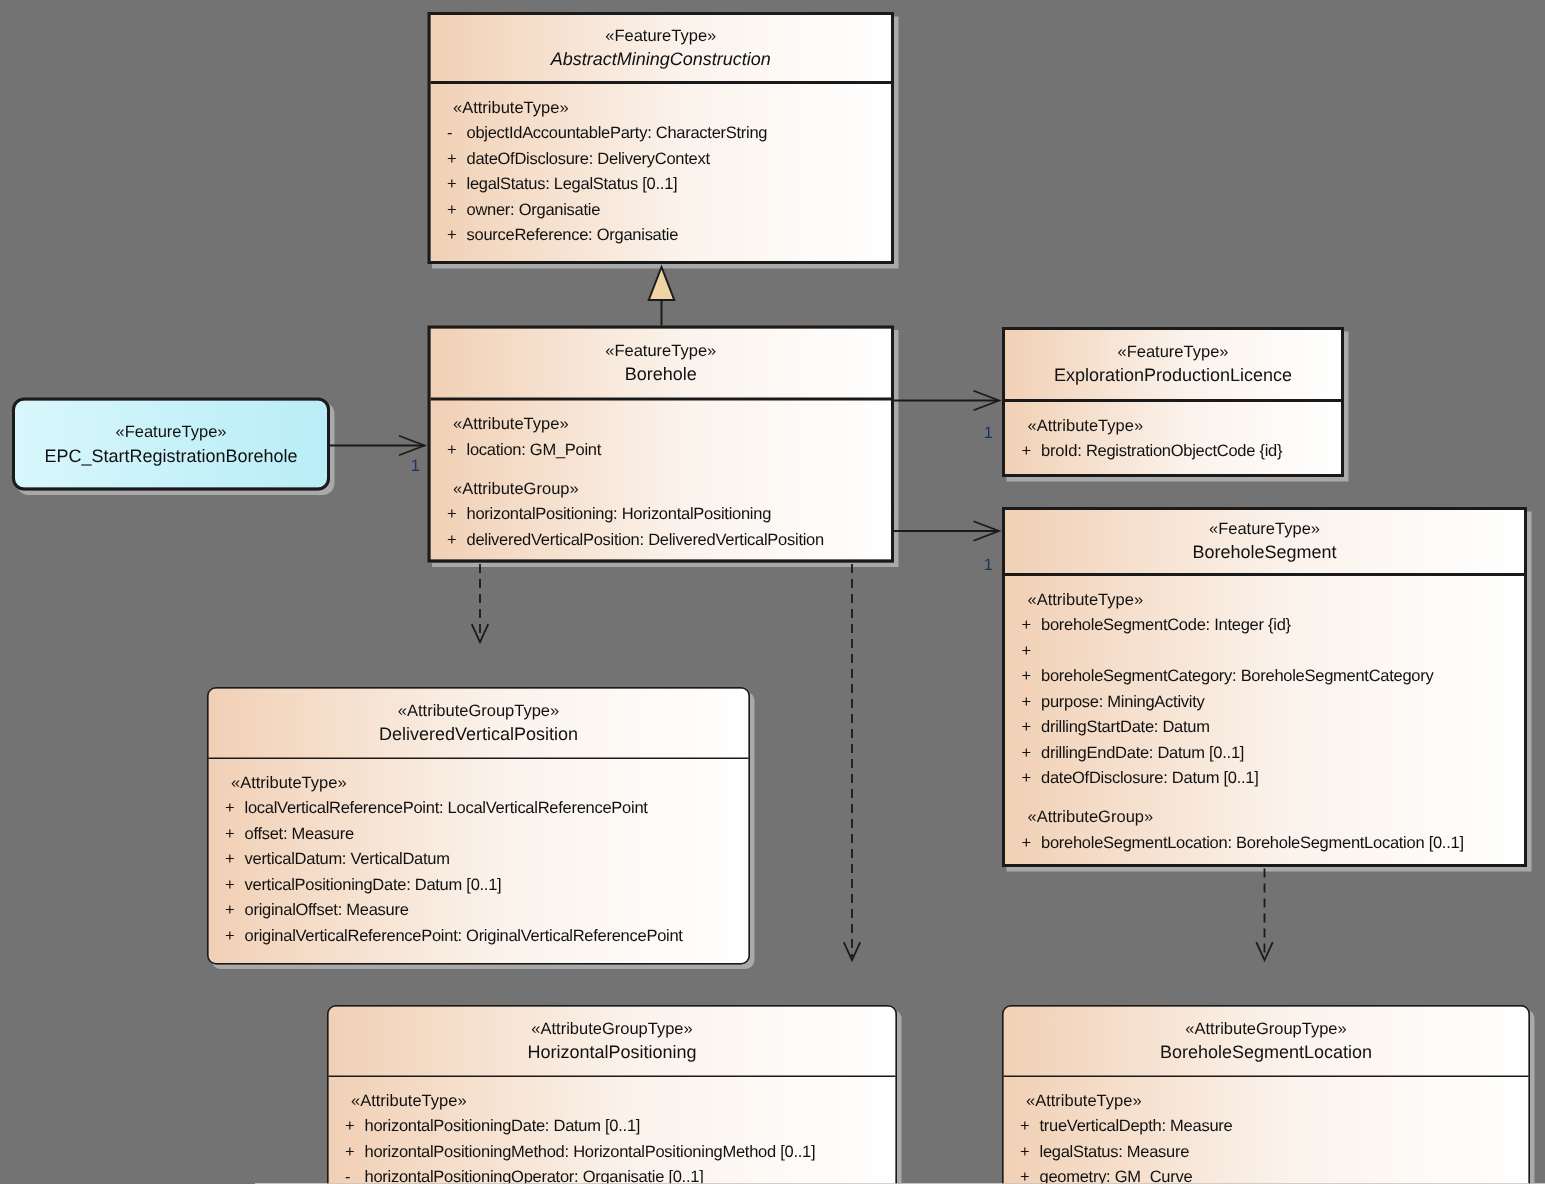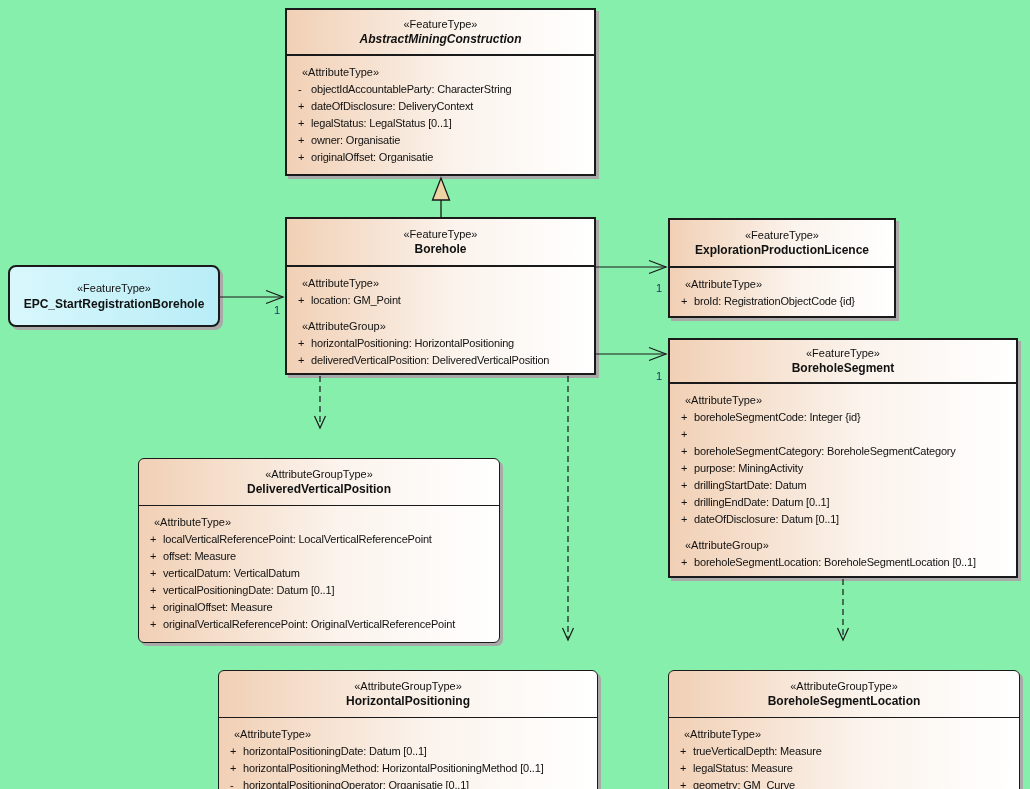--- a/index.html
+++ b/index.html
@@ -3,37 +3,37 @@
 <meta charset="utf-8">
 <style>
   :root{
     --featureStart:#f1d0b5; --featureMid:#fbf3ec; --featureEnd:#ffffff;
     --epcStart:#d8f7fc; --epcEnd:#b9edf7;
     --line:#1a1a1a; --shadow:#a9a9a9; --triangle:#eed3a4; --mult:#17335e;
   }
   *{box-sizing:border-box;margin:0;padding:0;}
   html,body{background:#ffffff;}
   #canvas{
-    position:relative;width:1030px;height:789px;background:#86efac;
+    position:relative;width:1030px;height:789px;background:#737373;
     font-family:"Liberation Sans",sans-serif;color:#111;overflow:hidden;padding-left:16px;
   }
   .uml-class{
     position:absolute;
     border:2px solid var(--line);
     background:linear-gradient(90deg,var(--featureStart) 0%,var(--featureMid) 55%,var(--featureEnd) 100%);
     box-shadow:3px 3px 0 var(--shadow);
   }
   .uml-class.thin{border-width:1px;border-radius:6px;margin-top:28px;}
   .hdr{
     display:flex;flex-direction:column;align-items:center;justify-content:center;
     border-bottom:2px solid var(--line);gap:1px;
   }
   .thin .hdr{border-bottom-width:1px;}
   .stereo{font-size:11px;line-height:14px;}
-  .cname{font-size:12px;font-weight:bold;line-height:15px;}
+  .cname{font-size:12px;font-weight:normal;line-height:15px;}
   .cname.abstract{font-style:italic;}
   .cbody{padding:5px 3px 4px 3px;}
   .sec-label{margin:3px 0 0 12px;font-size:11px;line-height:17px;}
   .sec-label.gap{margin-top:9px;}
   .row{display:flex;line-height:17px;font-size:11px;white-space:nowrap;overflow:hidden;}
   .vis{flex:none;width:21px;padding-left:8px;}
   .rtext{letter-spacing:-0.18px;text-align:center;}
   .uml-epc{
     position:absolute;border:2px solid var(--line);border-radius:8px;
     background:linear-gradient(90deg,var(--epcStart) 0%,var(--epcEnd) 100%);
@@ -66,21 +66,21 @@
       <div class="row">
           <span class="vis">+</span>
           <span class="rtext">legalStatus: LegalStatus [0..1]</span>
         </div>
       <div class="row">
           <span class="vis">+</span>
           <span class="rtext">owner: Organisatie</span>
         </div>
       <div class="row">
           <span class="vis">+</span>
-          <span class="rtext">originalOffset: Organisatie</span>
+          <span class="rtext">sourceReference: Organisatie</span>
         </div>
     </div>
   </div>
 
   <div class="uml-class" style="left:285px;top:217px;width:311px;height:158px;">
     <div class="hdr" style="height:48px;">
       <div class="stereo">«FeatureType»</div>
       <div class="cname">Borehole</div>
     </div>
     <div class="cbody">

